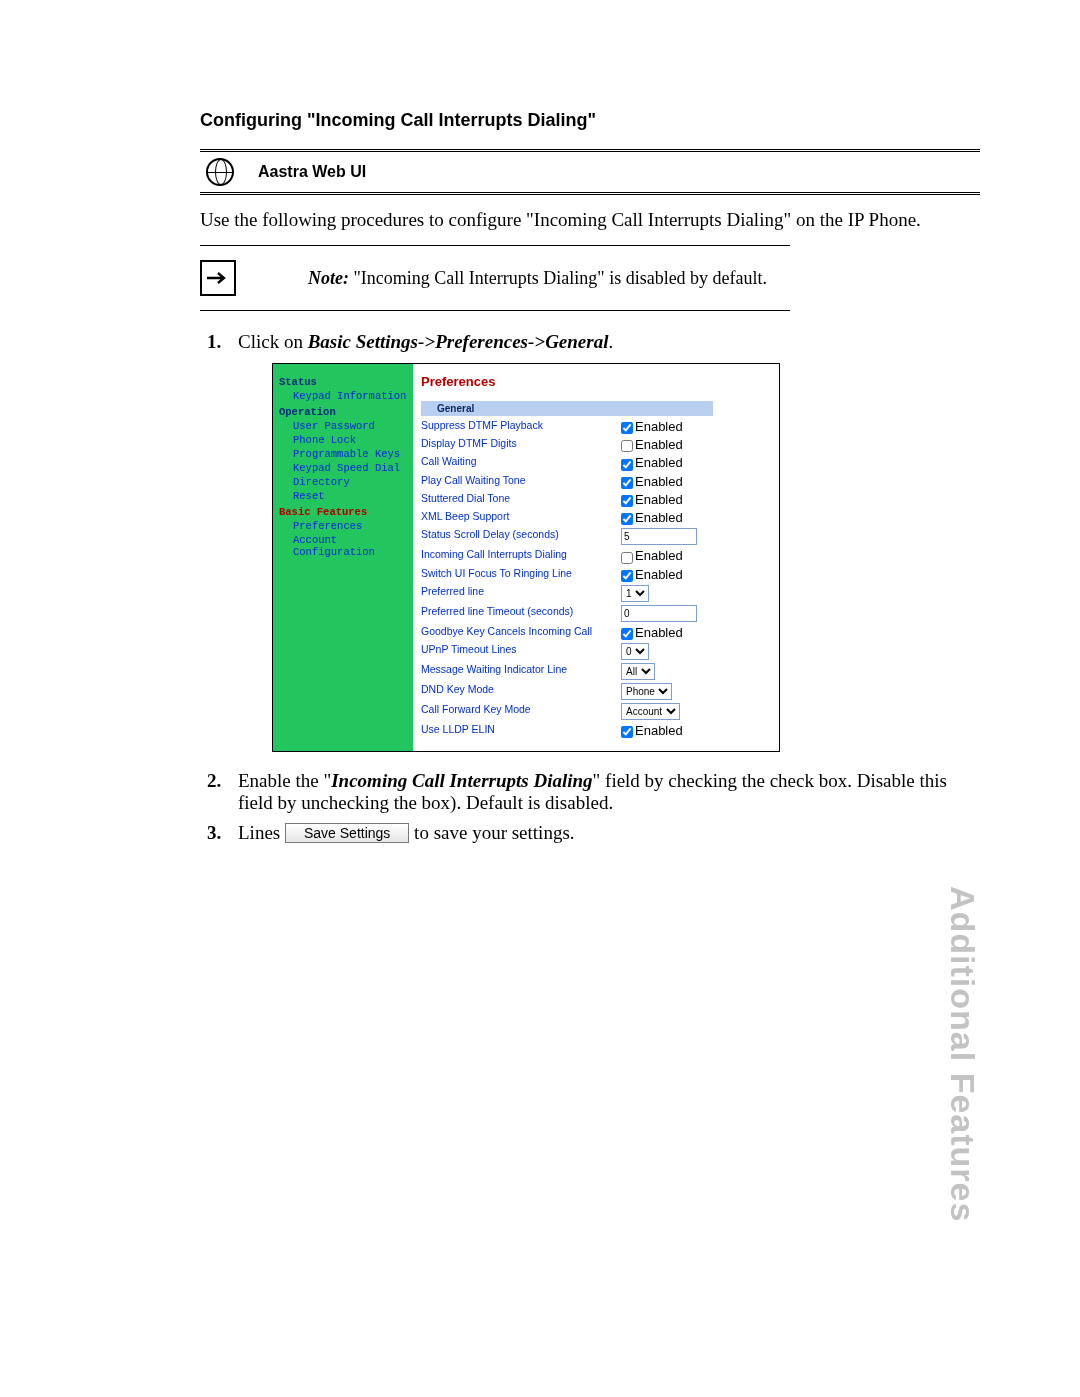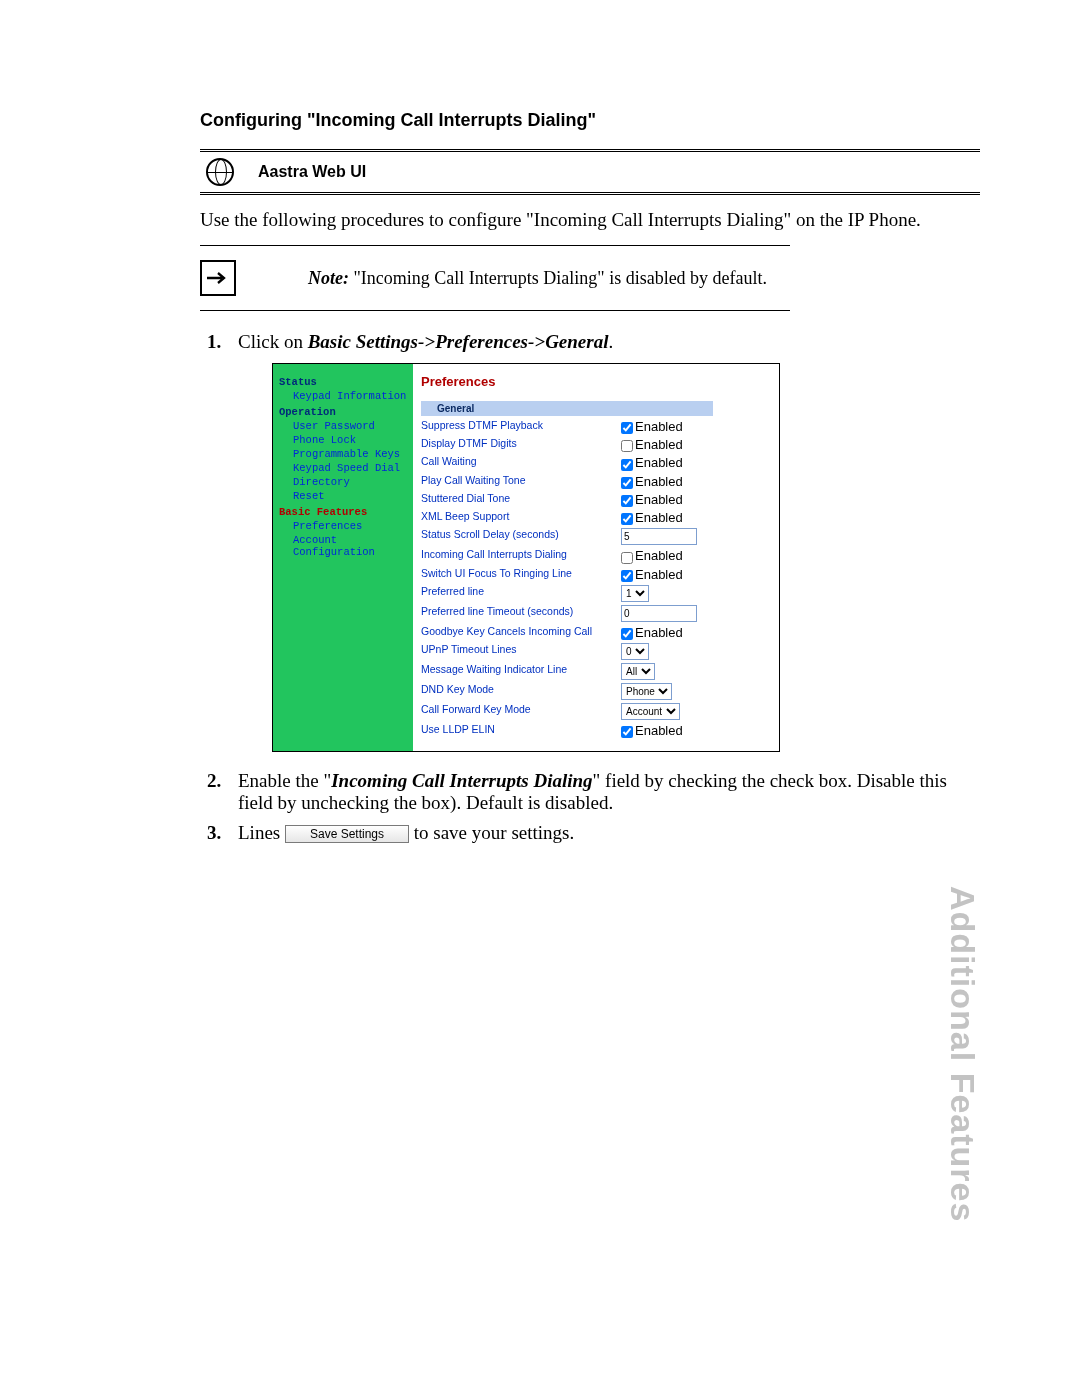--- a/index.html
+++ b/index.html
@@ -87,22 +87,22 @@
   ol.steps {
     font-size: 19px;
     padding-left: 26px;
     margin: 12px 0 0 0;
   }
   ol.steps > li { margin-bottom: 8px; padding-left: 12px; }
   ol.steps > li::marker { font-weight: bold; }
   .save-settings-btn {
     display: inline-block;
     font-family: Arial, Helvetica, sans-serif;
-    font-size: 12px;
-    padding: 1px 24px;
+    font-size: 14px;
+    padding: 1px 18px;
     border: 1px solid #7a7a7a;
     background: linear-gradient(#fff,#e6e6e6);
     vertical-align: 1px;
     text-align: center;
   }
   
   .shot {
     width: 506px;
     border: 1px solid #000;
     margin: 10px 0 18px 34px;

